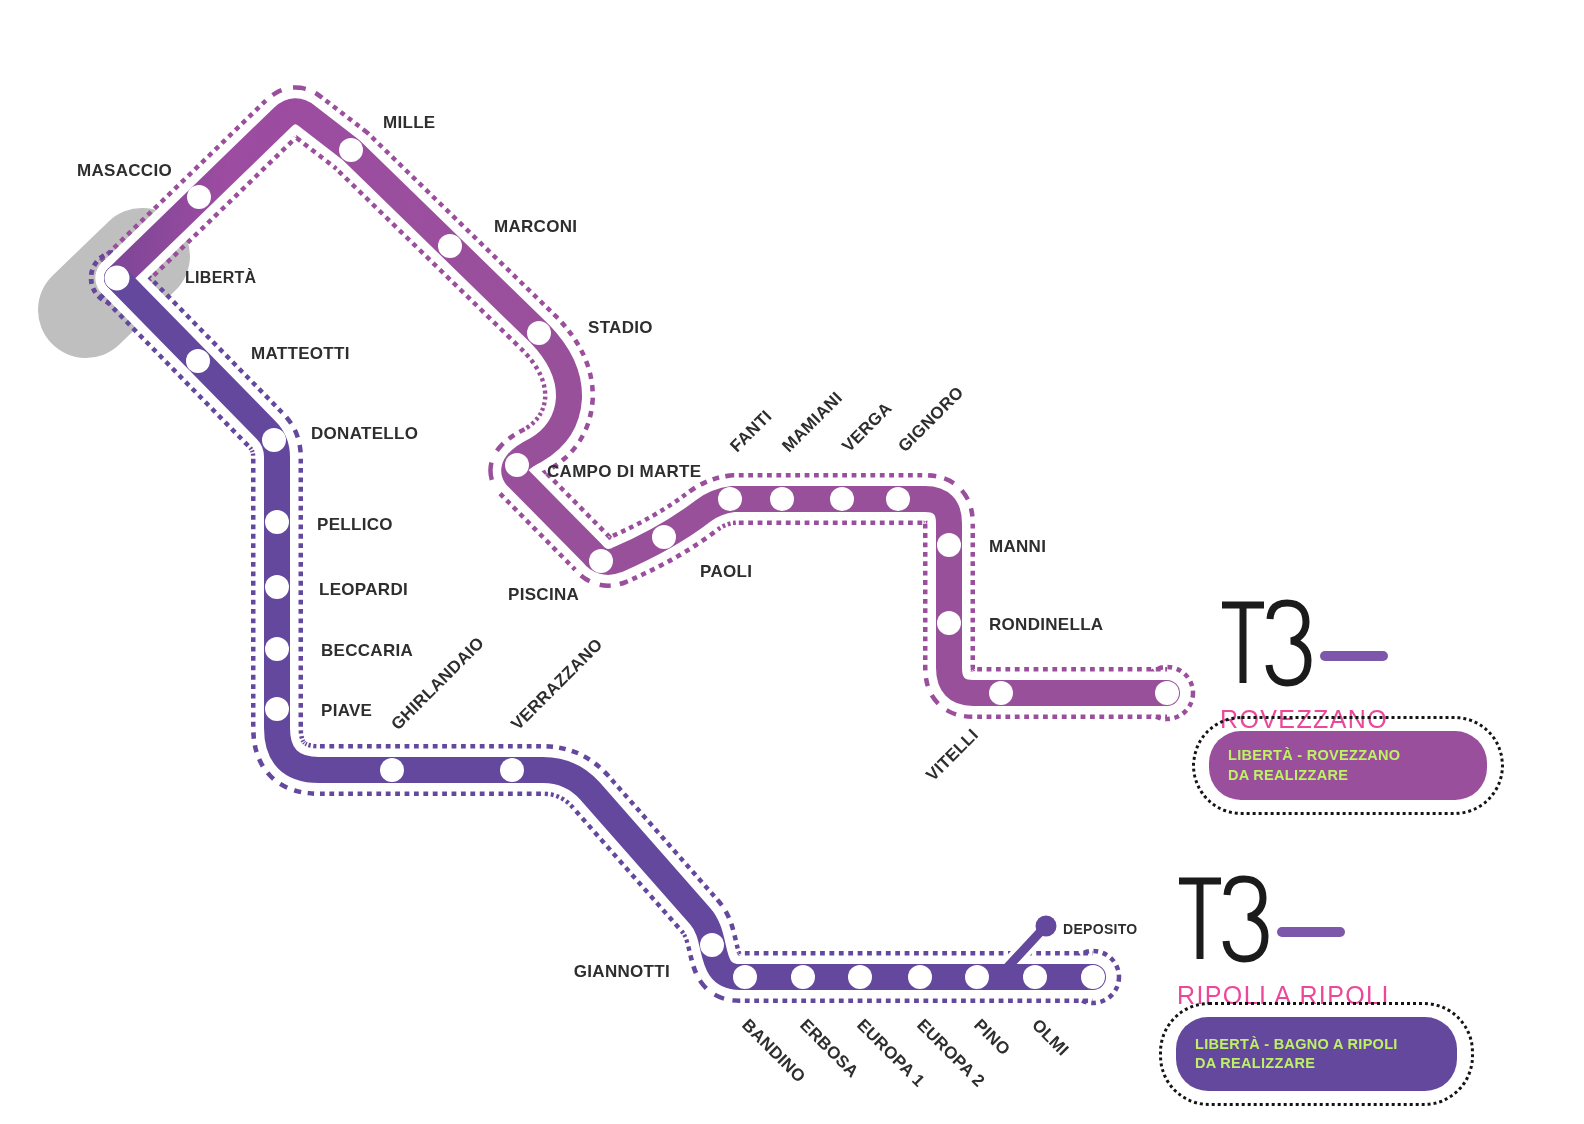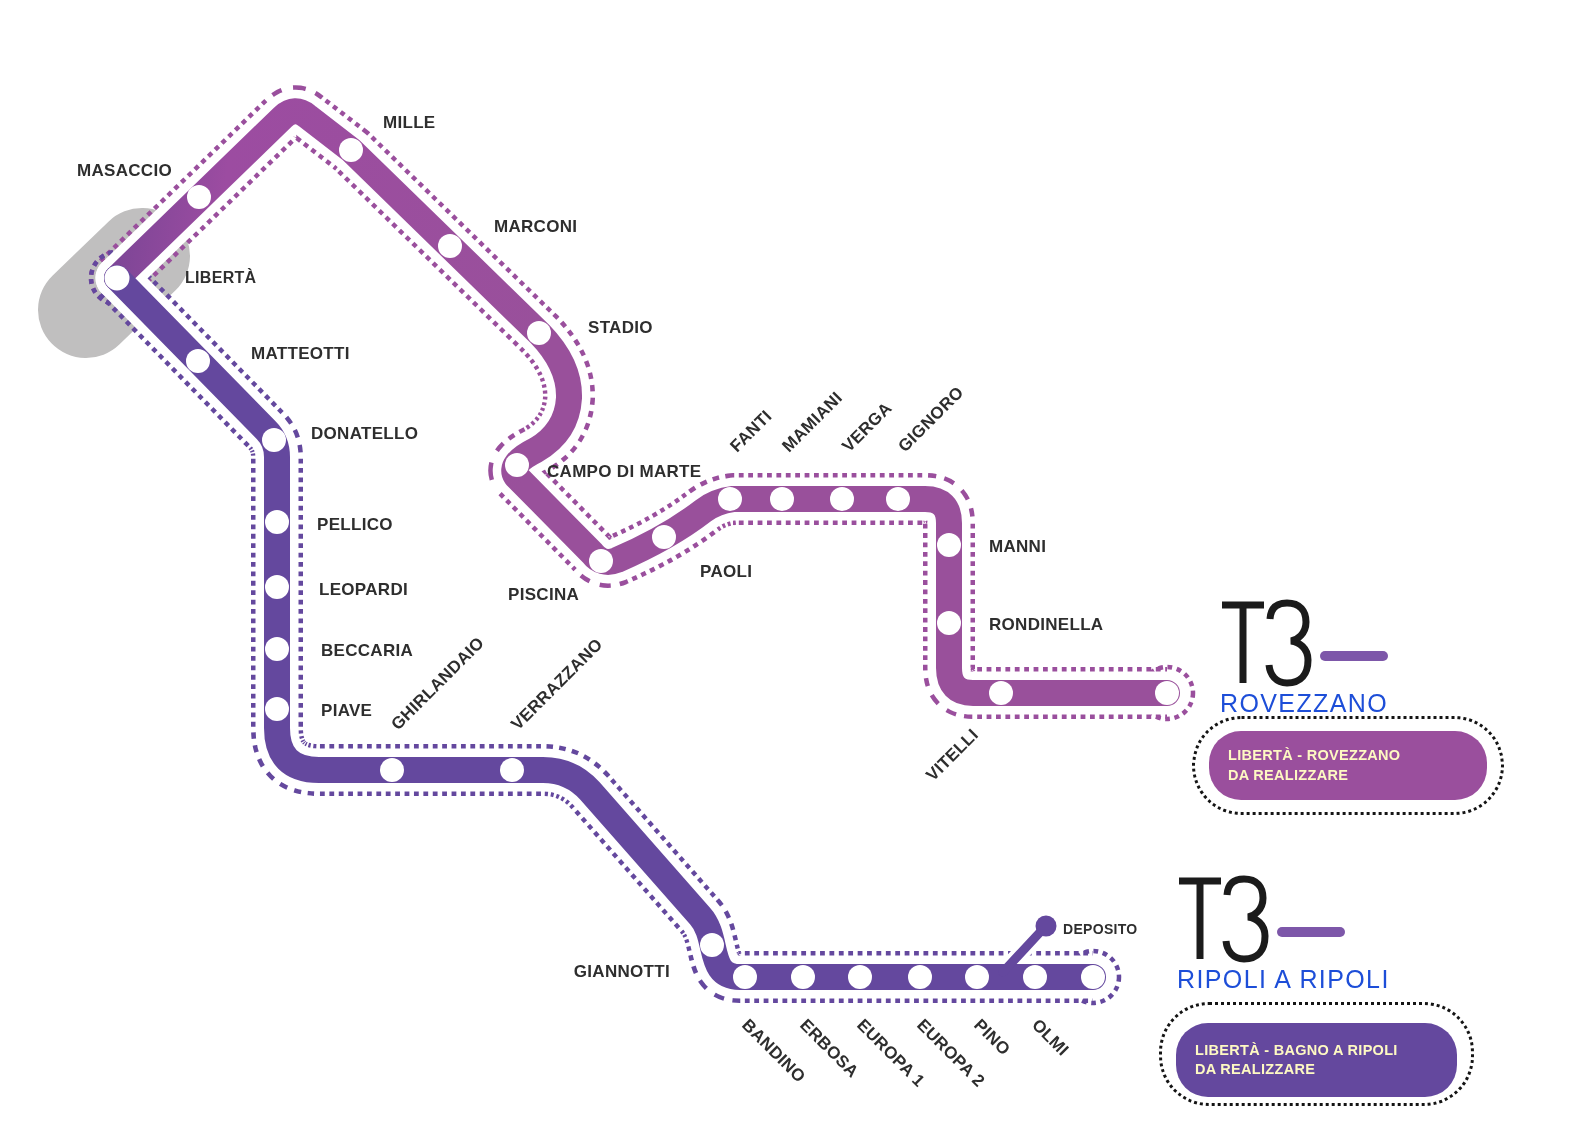--- a/index.html
+++ b/index.html
@@ -3,29 +3,29 @@
 <meta charset="utf-8">
 <style>
   html,body{margin:0;padding:0;}
   body{
     width:1584px;height:1124px;position:relative;overflow:hidden;
     background:#ffffff;font-family:"Liberation Sans",sans-serif;
   }
   #map-svg{position:absolute;left:0;top:0;}
   .logo{position:absolute;}
   .logo .logo-name{
-    font-size:25px;letter-spacing:1.4px;color:#1d4ed8;margin-top:0px;white-space:nowrap;
+    font-size:25px;letter-spacing:1.4px;color:#ec4899;margin-top:16px;white-space:nowrap;
   }
   .legend{
     position:absolute;border:3.5px dotted #141414;border-radius:50px;
     padding:12px 14px;box-sizing:border-box;
   }
   .legend .pill{
     height:100%;border-radius:32px;display:flex;flex-direction:column;justify-content:center;
-    padding:0 19px;box-sizing:border-box;color:#fef9c3;font-weight:700;
+    padding:0 19px;box-sizing:border-box;color:#bef264;font-weight:700;
     font-size:14.5px;letter-spacing:0.3px;line-height:1.32;white-space:nowrap;
   }
   #legend-rovezzano{left:1192px;top:716px;width:312px;height:99px;}
   #legend-bagno{left:1159px;top:1002px;width:315px;height:104px;}
   #logo-rovezzano{left:1220px;top:599px;}
   #logo-bagno{left:1177px;top:875px;}
   .t3-glyph{display:block;}
 </style>
 </head>
 <body>
@@ -143,17 +143,17 @@
 </div>
 
 <div class="legend" id="legend-rovezzano">
   <div class="pill" style="background: rgb(154, 79, 157);">
     <span>LIBERTÀ - ROVEZZANO</span>
     <span>DA REALIZZARE</span>
   </div>
 </div>
 
 <div class="legend" id="legend-bagno">
-  <div class="pill" style="background: rgb(100, 72, 158); margin-top: 6px;">
+  <div class="pill" style="background: rgb(100, 72, 158);">
     <span>LIBERTÀ - BAGNO A RIPOLI</span>
     <span>DA REALIZZARE</span>
   </div>
 </div>
 
 </body></html>

